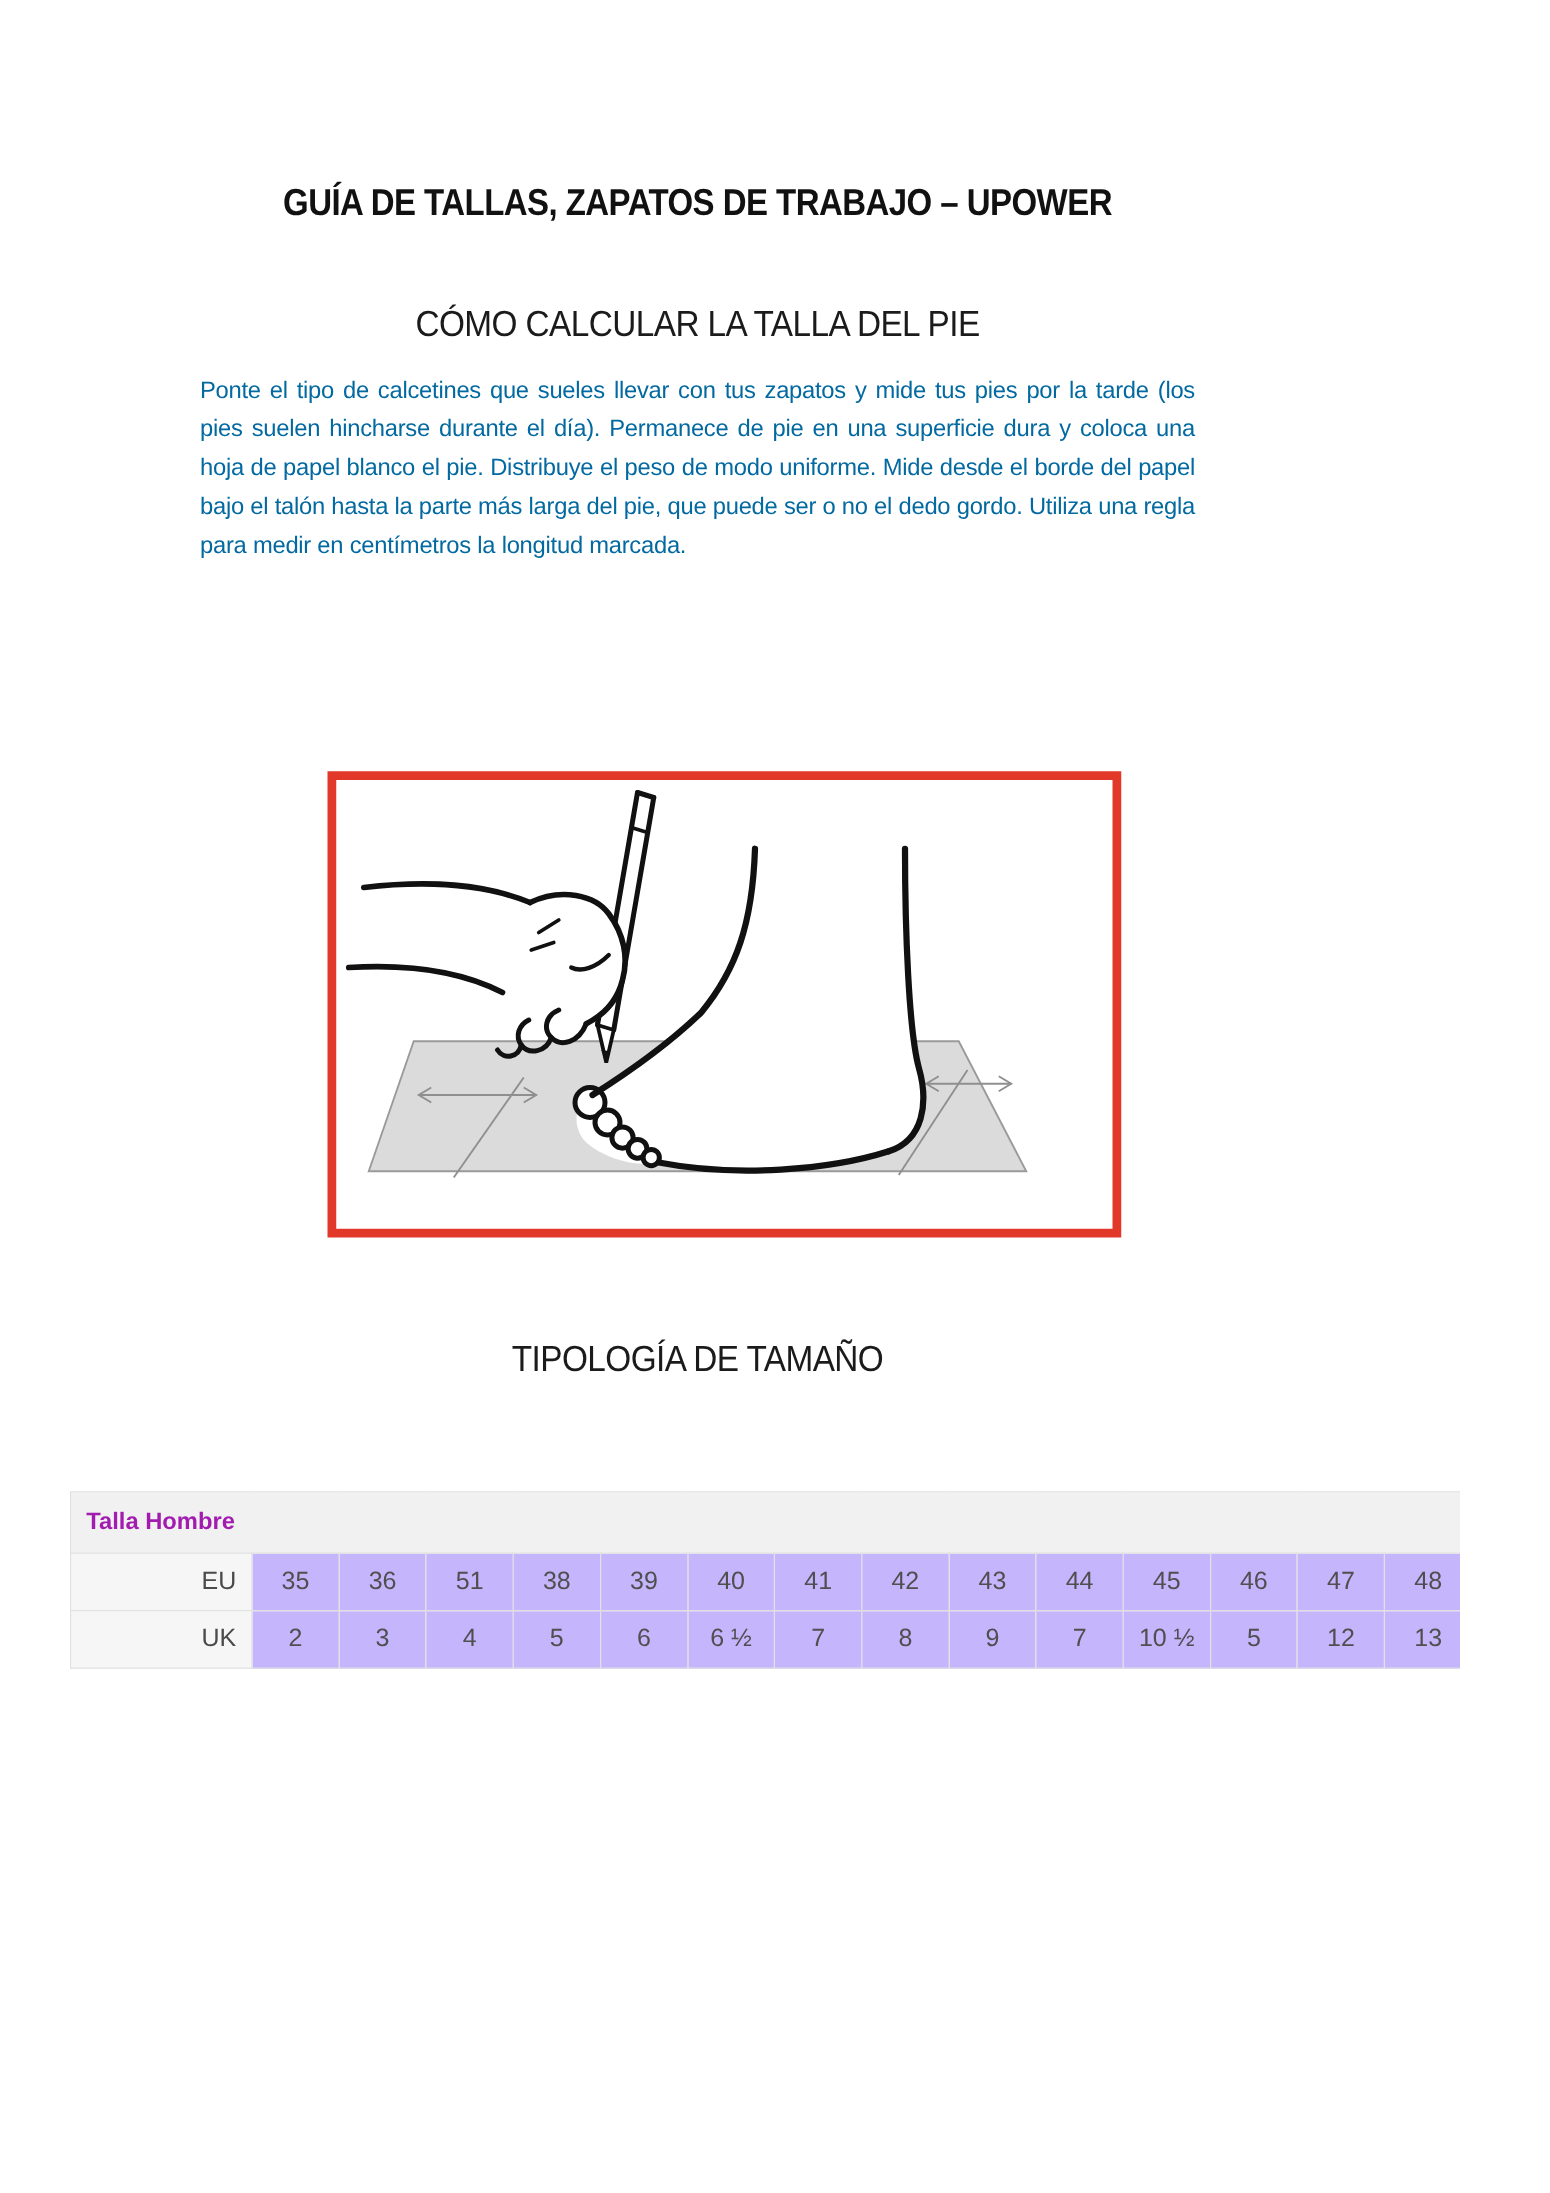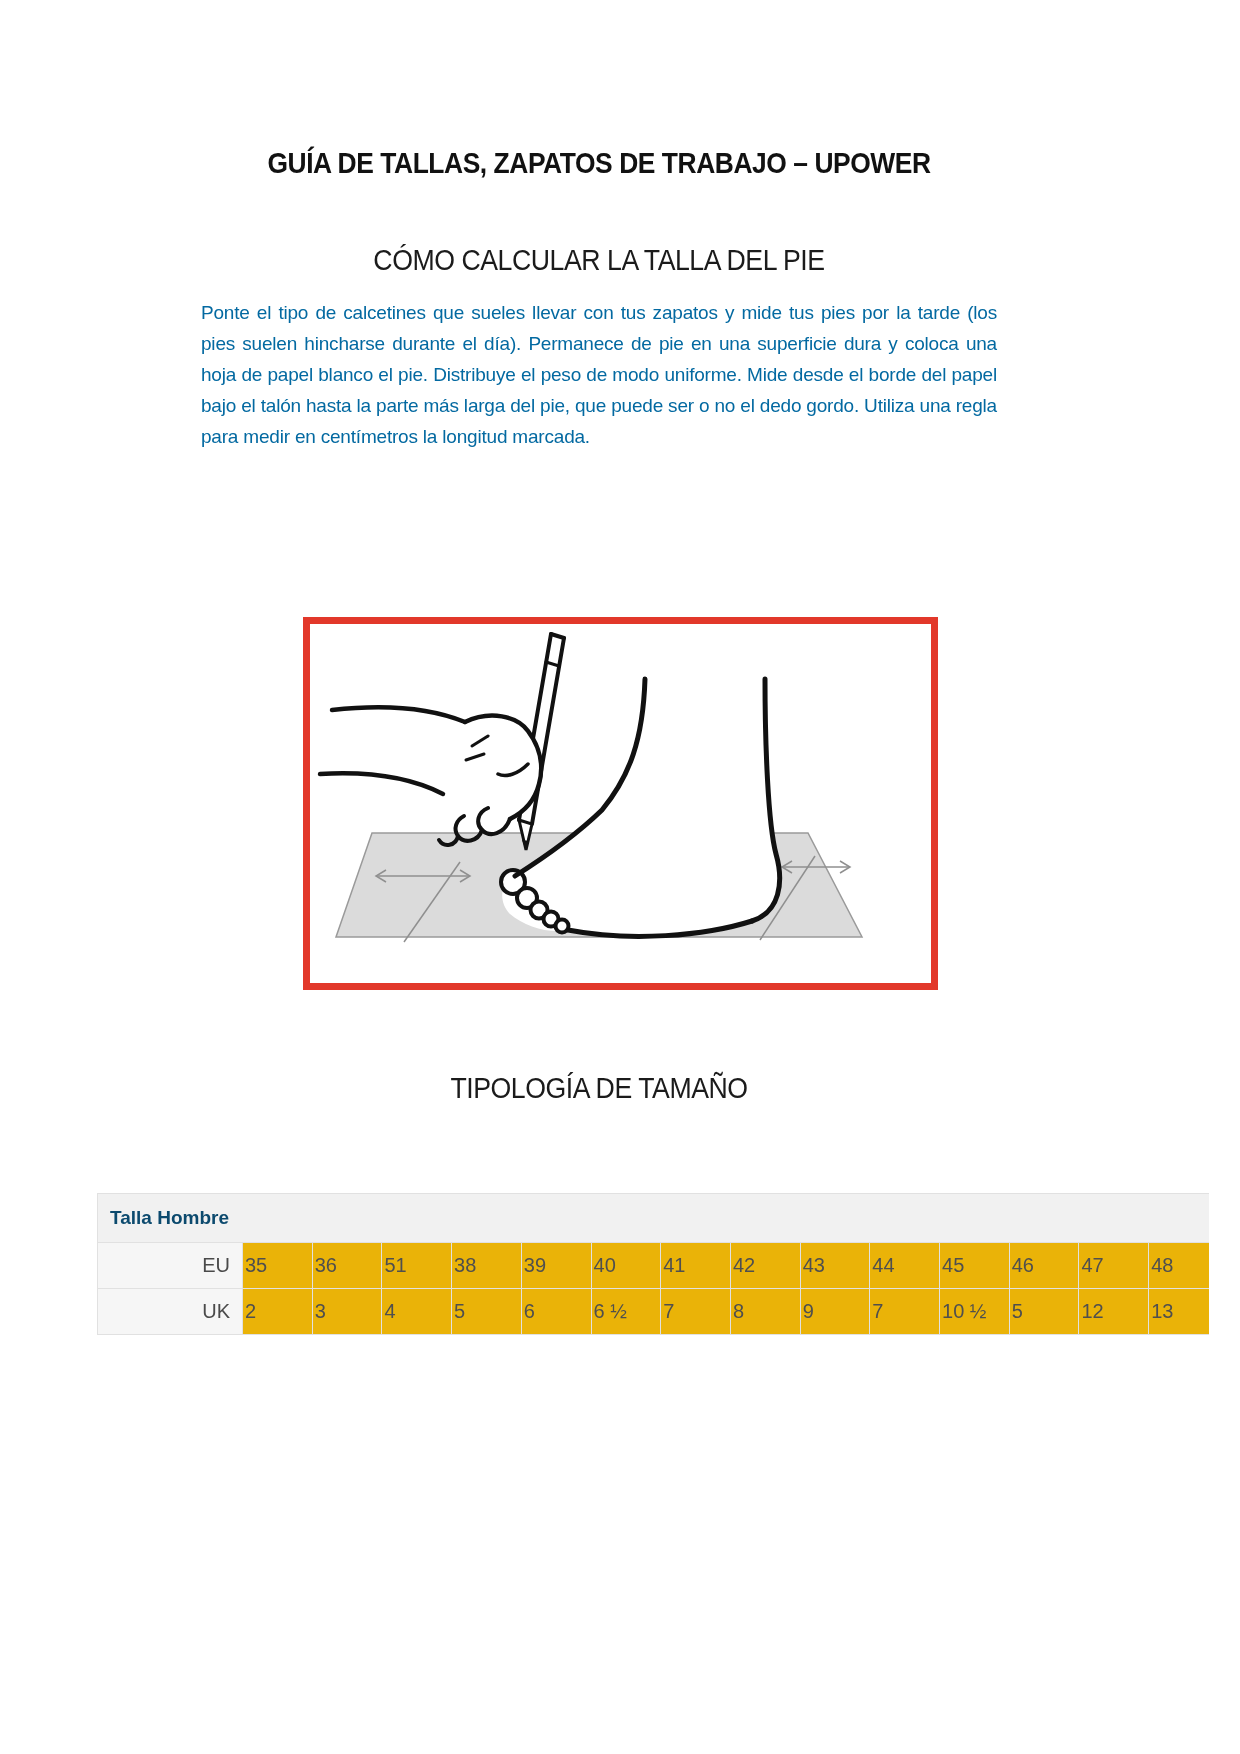--- a/index.html
+++ b/index.html
@@ -3,21 +3,20 @@
 <meta charset="utf-8">
 <style>
   html,body{margin:0;padding:0;background:#ffffff;}
   .page{
     position:relative;
     width:1168px;
     height:1754px;
     background:#ffffff;
     font-family:"Liberation Sans", sans-serif;
     overflow:hidden;
-    margin-left:41px;
   }
   .doc-title{
     position:absolute;
     top:146px;left:160px;width:796px;margin:0;
     text-align:center;
     font-size:30px;
     font-weight:700;
     letter-spacing:-0.5px;
     color:#111111;
     transform:scaleX(0.88);
@@ -67,34 +66,34 @@
   }
   table.size-table th, table.size-table td{
     border:1px solid #e1e1e1;
   }
   th.table-title{
     background:#f1f1f1;
     text-align:left;
     padding:12px 12px;
     font-size:19px;
     font-weight:700;
-    color:#0c4a6e;
+    color:#a21caf;
     height:24px;
   }
   th.row-label{
     background:#f6f6f6;
     text-align:right;
     padding:0 12px;
     font-weight:400;
     color:#4a4a4a;
     vertical-align:middle;
   }
   td.cell{
-    text-align:left;
-    background:#eab308;
+    text-align:center;
+    background:#c4b5fd;
     vertical-align:middle;
     padding:0 2px;
   }
   tr.size-row td, tr.size-row th{height:45px;}
   tr.cm-row td, tr.cm-row th{height:66px;}
   .sublabel{
     font-size:13px;
     font-weight:700;
     color:#555555;
     margin-top:4px;

